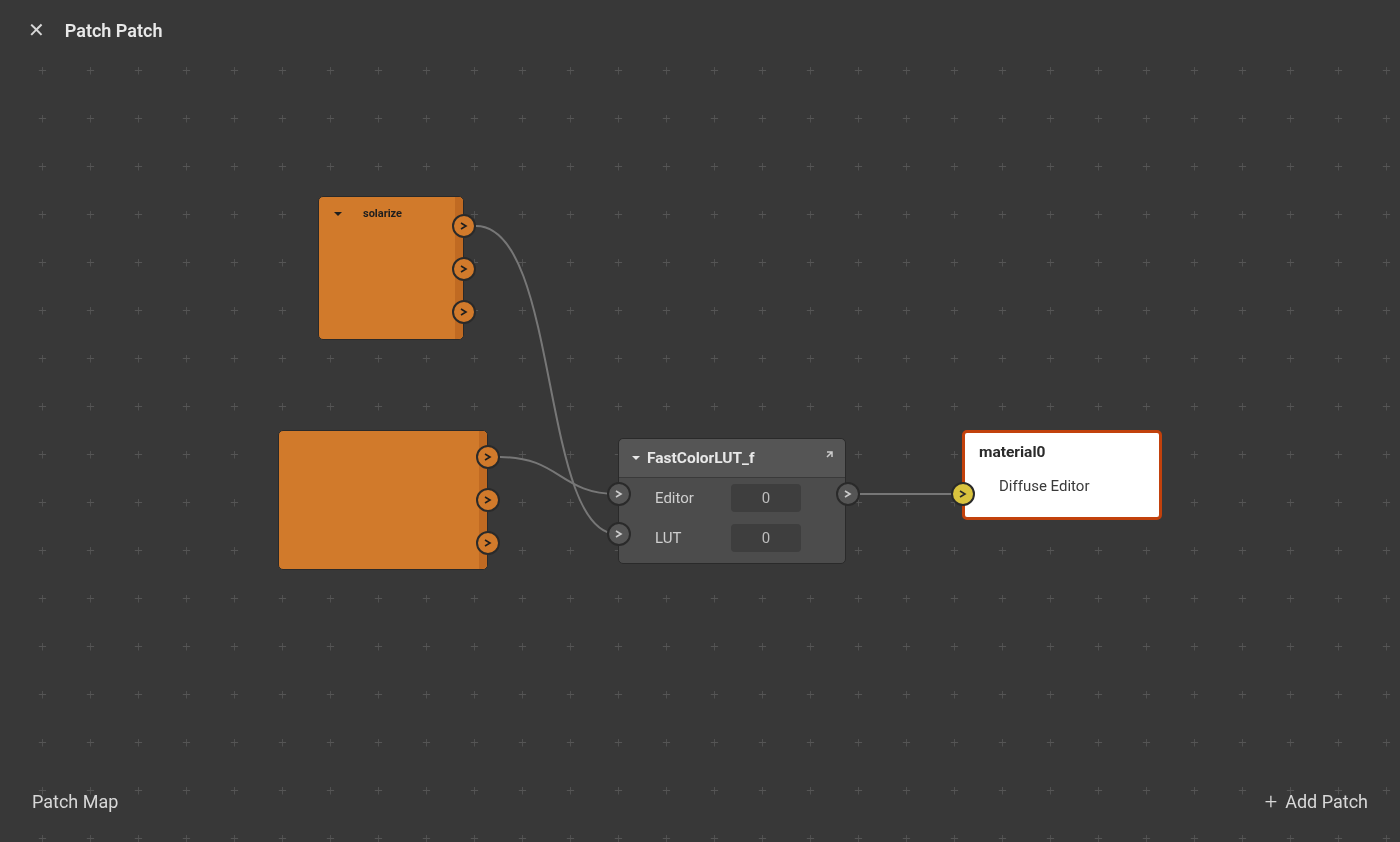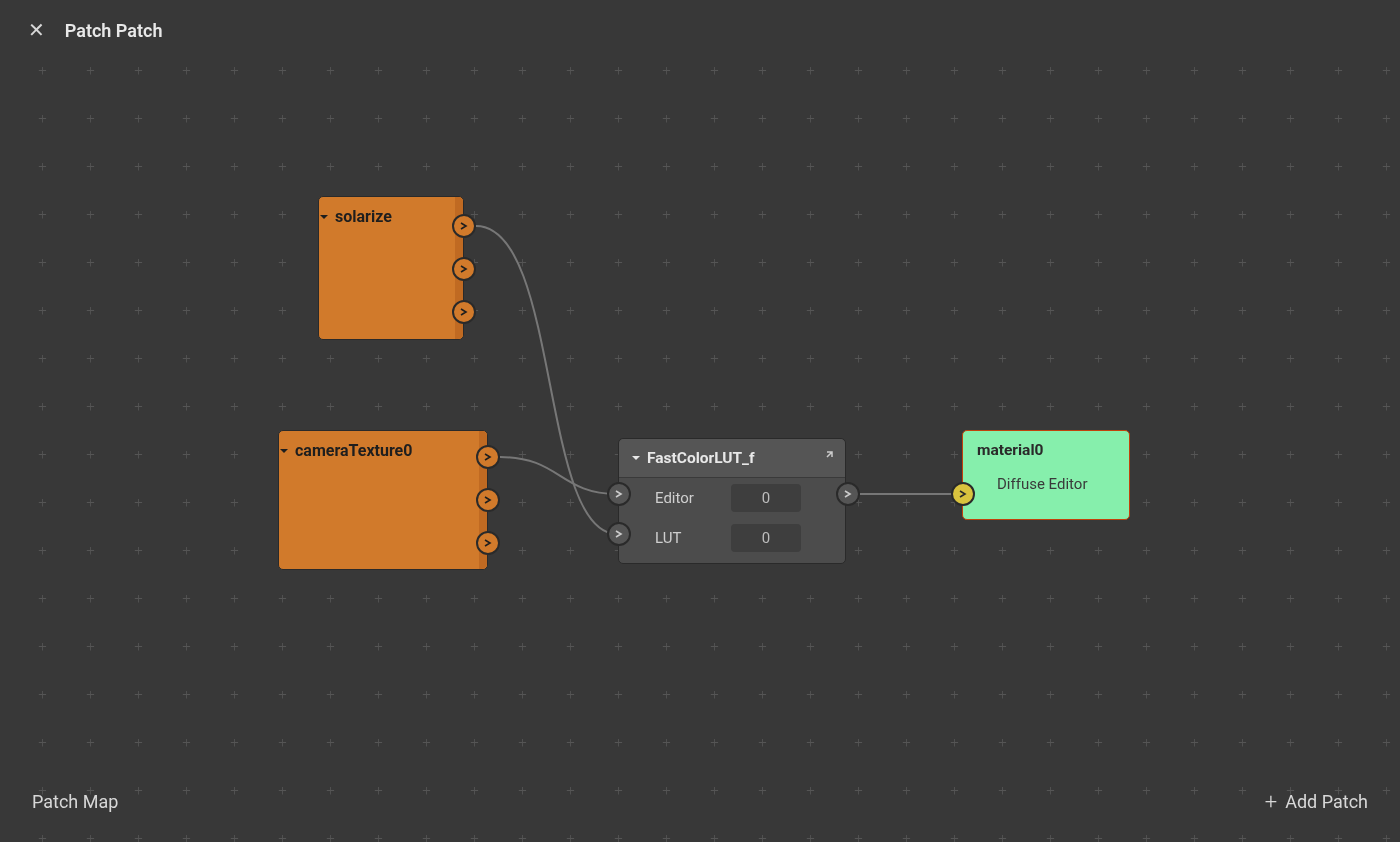--- a/index.html
+++ b/index.html
@@ -33,23 +33,23 @@
 svg.wires { position:absolute; inset:0; width:1400px; height:842px; pointer-events:none; }
 .wire { stroke:#777; stroke-width:2; fill:none; }
 
 
 .node { position:absolute; border-radius:5px; }
 .orange-node {
   background:#d17a2b;
   border:1px solid #2a2a2a;
 }
 .orange-node .title-bar {
-  display:flex; align-items:center; gap:6px;
-  padding:10px 0;
-  font-size:16px; font-weight:700; color:#1e1e1e;
+  display:flex; align-items:center; gap:20px;
+  padding:10px 14px;
+  font-size:11px; font-weight:700; color:#1e1e1e;
 }
 .orange-node.solarize { left:318px; top:196px; width:146px; height:144px; }
 .orange-node.camera   { left:278px; top:430px; width:210px; height:140px; }
 .orange-node .inner-fill { position:absolute; inset:0; border-right:8px solid #c06a22; border-radius:5px; pointer-events:none; }
 
 .gray-node {
   left:618px; top:438px; width:228px; height:126px;
   background:#4c4c4c; border:1px solid #2a2a2a;
 }
 .gray-node .title-bar {
@@ -65,22 +65,22 @@
 }
 .row-label { font-size:15px; color:#cfcfcf; flex:0 0 66px; }
 .row-input {
   width:70px; height:28px; border-radius:4px;
   background:#3e3e3e; color:#bdbdbd;
   display:flex; align-items:center; justify-content:center;
   font-size:15px;
 }
 
 .yellow-node {
-  left:962px; top:430px; width:168px; height:90px;
-  background:#86efac; border:1px solid #c2410c;
+  left:962px; top:430px; width:200px; height:90px;
+  background:#ffffff; border:3px solid #c2410c;
 }
 .yellow-node .title-bar {
   padding:10px 14px;
   font-size:15.5px; font-weight:700; color:#2a2a2a;
 }
 .yellow-node .sub {
   padding:6px 14px 0 34px;
   font-size:15px; color:#3a3a3a;
 }
 
@@ -624,26 +624,20 @@
       </svg>
   </div>
   <div class="port" style="left:452px;top:300px">
     <svg class="port-arrow" viewBox="0 0 10 10">
         <path d="M2 2 L7 5 L2 8" stroke="#1e1e1e" stroke-width="1.6" fill="none"></path>
       </svg>
   </div>
 
   <div class="node orange-node camera">
     <div class="inner-fill"></div>
-    <div class="title-bar">
-      <svg class="caret" viewBox="0 0 10 10">
-          <path d="M1 3 L5 7 L9 3 Z" fill="#1e1e1e"></path>
-        </svg>
-      <span>cameraTexture0</span>
-    </div>
   </div>
   <div class="port" style="left:476px;top:445px">
     <svg class="port-arrow" viewBox="0 0 10 10">
         <path d="M2 2 L7 5 L2 8" stroke="#1e1e1e" stroke-width="1.6" fill="none"></path>
       </svg>
   </div>
   <div class="port" style="left:476px;top:488px">
     <svg class="port-arrow" viewBox="0 0 10 10">
         <path d="M2 2 L7 5 L2 8" stroke="#1e1e1e" stroke-width="1.6" fill="none"></path>
       </svg>

